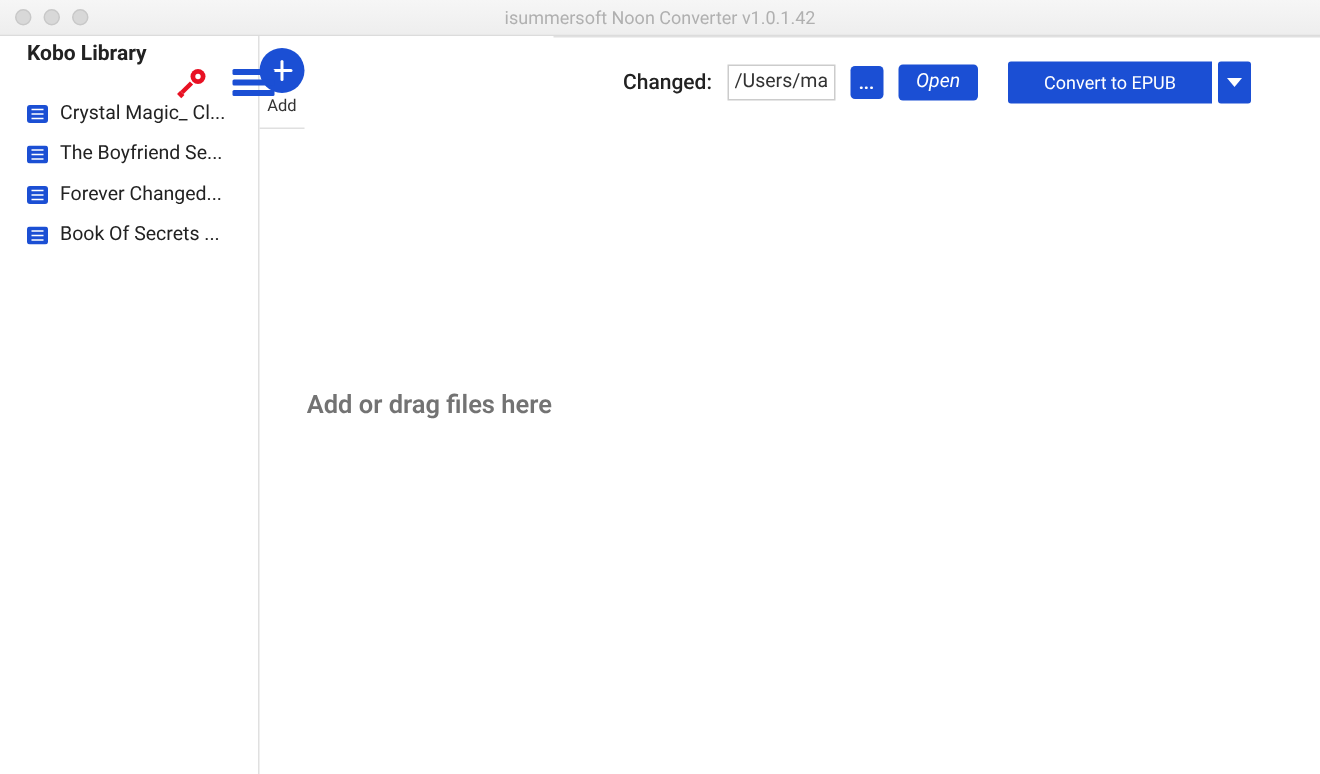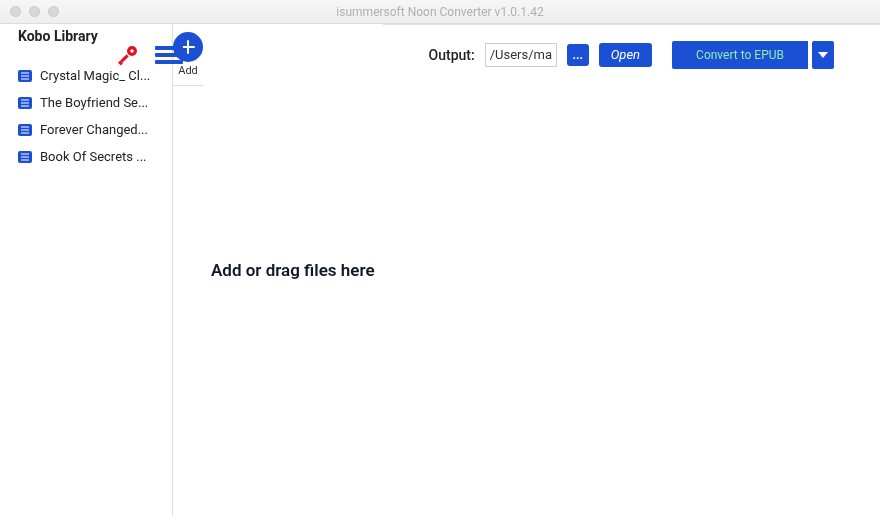--- a/index.html
+++ b/index.html
@@ -150,21 +150,21 @@
     }
     .drop-area {
       flex: 1;
       display: flex;
       align-items: center;
       justify-content: center;
     }
     .drop-text {
       font-size: 17px;
       font-weight: 600;
-      color: #0f172a;
+      color: #737373;
     }
     .bottom-bar {
       height: 60px;
       border-top: 1px solid #e0e0e0;
       display: flex;
       align-items: center;
       padding: 0 46px;
       gap: 10px;
     }
     .output-label {
@@ -209,21 +209,21 @@
       flex: 1;
     }
     .convert-wrap {
       display: flex;
       align-items: stretch;
     }
     .convert-btn {
       height: 28px;
       padding: 0 24px;
       background: #1b4fd4;
-      color: #86efac;
+      color: #ffffff;
       border: none;
       font-size: 12px;
       cursor: pointer;
       border-radius: 2px 0 0 2px;
       text-align: center;
     }
     .convert-dropdown {
       width: 22px;
       height: 28px;
       background: #1b4fd4;
@@ -326,21 +326,21 @@
             <div></div>
         </div>
       </div>
     </div>
 
     <div class="drop-area">
       <div class="drop-text">Add or drag files here</div>
     </div>
 
     <div class="bottom-bar">
-      <span class="output-label">Output:</span>
+      <span class="output-label">Changed:</span>
       <input class="output-input" value="/Users/ma" style="">
       <button class="browse-btn">...</button>
       <button class="open-btn">Open</button>
       <div class="spacer"></div>
       <div class="convert-wrap">
         <button class="convert-btn">Convert to EPUB</button>
         <button class="convert-dropdown">
           <svg width="10" height="6" viewBox="0 0 10 6">
               <path d="M0 0 L5 6 L10 0 Z" fill="#fff"></path>
             </svg>

